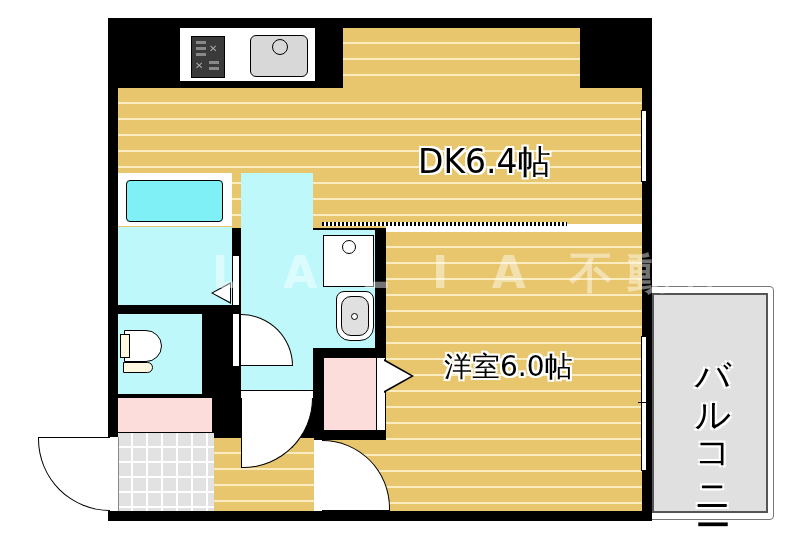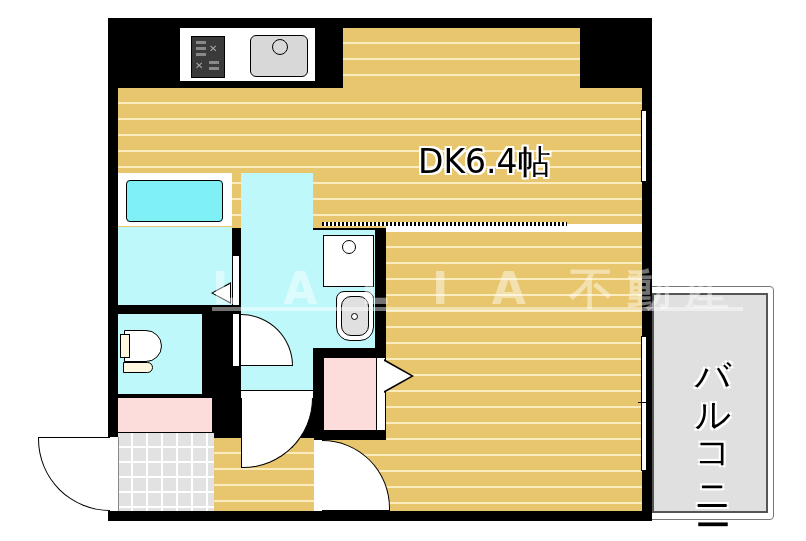--- a/index.html
+++ b/index.html
@@ -111,15 +111,16 @@
   <div class="abs" style="left:384px;top:359px;width:0;height:0;border-top:17px solid transparent;border-bottom:17px solid transparent;border-left:30px solid #000;"></div>
   <div class="abs" style="left:384px;top:361px;width:0;height:0;border-top:15px solid transparent;border-bottom:15px solid transparent;border-left:27px solid #fff;"></div>
 
   <div class="white" style="left:314px;top:440px;width:8px;height:71px;border-right:1px solid #888;"></div>
   <div class="door-arc" style="left:322px;top:440px;width:68px;height:71px;border-radius:0 68px 0 0;border-left:none;"></div>
 
   <div class="window" style="left:641px;top:336px;width:6px;height:135px;"></div>
   <div class="abs" style="left:638px;top:402px;width:12px;height:1px;background:#000;"></div>
 
   <div class="label" style="left:418px;top:112px;font-size:33px;margin-top:28px;">DK6.4帖</div>
+  <div class="label" style="left:444px;top:348px;font-size:28px;">洋室6.0帖</div>
 
-  <div class="watermark" style="left:212px;top:260px;text-decoration:underline;">L A L I A 不動産</div>
+  <div class="watermark" style="left:212px;top:244px;">L A L I A 不動産</div>
 </div>
 
 </body></html>

